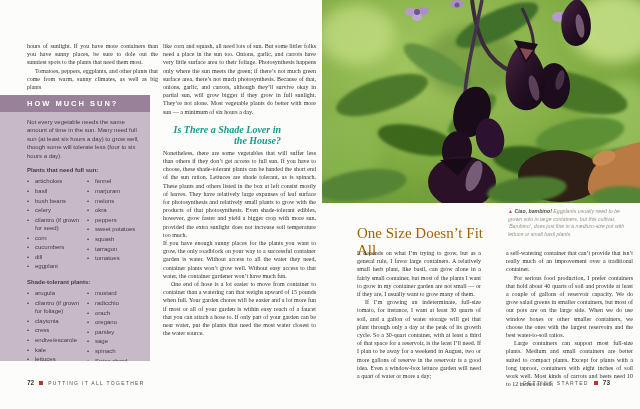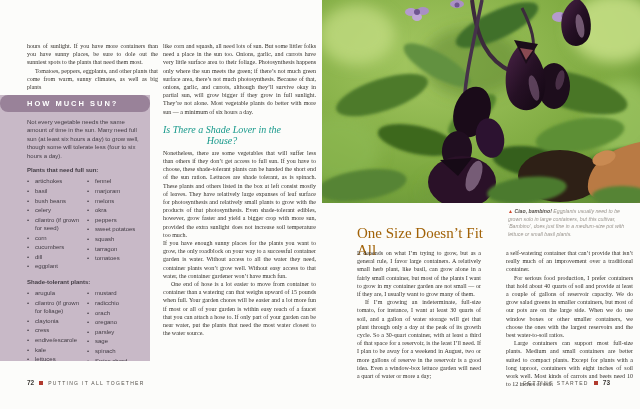--- a/index.html
+++ b/index.html
@@ -9,33 +9,33 @@
   .body-text p{margin:0;}
   .body-text p.indent{text-indent:8px;}
 
   
   .col-l1{position:absolute;left:27px;top:42px;width:131px;}
   .col-l2{position:absolute;left:163px;top:42px;width:153px;}
 
   .sunbox{position:absolute;left:0;top:95px;width:150px;height:266px;background:#c8b9c7;overflow:hidden;}
   .sunbox-header{height:17px;background:#998299;color:#fff;display:flex;align-items:center;
     font-family:"Liberation Sans",sans-serif;font-size:7.5px;font-weight:bold;letter-spacing:2px;
-    padding-left:27px;border-radius:8px;}
+    padding-left:27px;}
   .sunbox-body{padding:6px 9px 0 27px;font-family:"Liberation Sans",sans-serif;
     font-size:6px;line-height:8.4px;color:#423c44;}
   .sunbox-body .intro{margin:0 0 6px 0;}
   .plant-label{font-weight:bold;margin:6px 0 3px 0;}
   .plant-cols{display:flex;}
   .plant-list{list-style:none;margin:0;padding:0;width:60px;}
   .plant-list.second{width:auto;flex:1;}
   .plant-list li{position:relative;padding-left:8px;margin-bottom:1.4px;line-height:8.2px;}
   .plant-list li::before{content:"\2022";position:absolute;left:0;top:0;}
 
-  .teal-h{font-size:10px;line-height:11px;font-weight:normal;font-style:italic;color:#17998b;
-    margin:6px 0 3px 0;text-align:center;}
+  .teal-h{font-size:10px;line-height:11px;font-weight:bold;font-style:italic;color:#17998b;
+    margin:6px 0 3px 0;text-align:right;}
   .teal-h.first{width:118px;margin-top:8px;}
 
   
   .photo{position:absolute;left:322px;top:0;width:318px;height:203px;}
   .photo svg{display:block;width:100%;height:100%;}
   .caption{position:absolute;left:508px;top:208px;width:126px;
     font-family:"Liberation Sans",sans-serif;font-size:5.2px;line-height:7.6px;
     font-style:italic;color:#9a958e;text-align:left;}
   .caption .marker{color:#cf4527;font-style:normal;font-size:5px;}
   .caption .lead{font-weight:bold;color:#55504a;}

